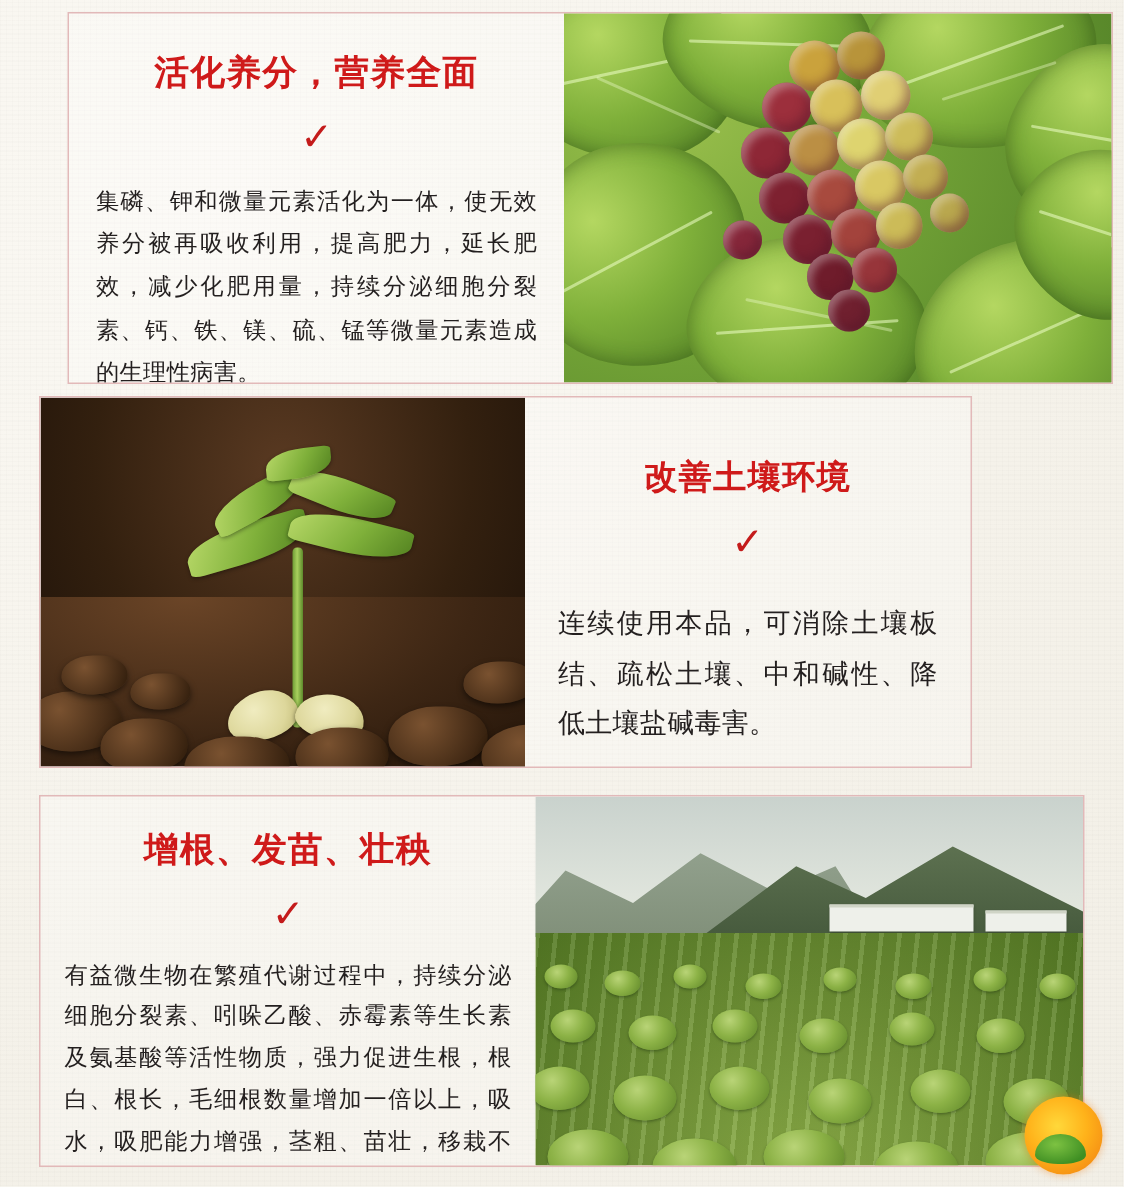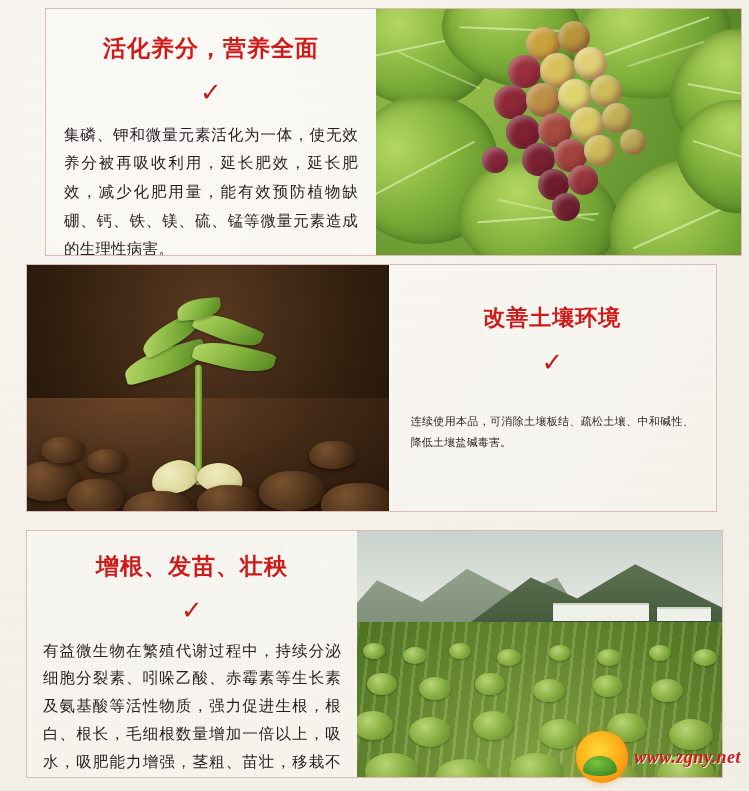--- a/index.html
+++ b/index.html
@@ -35,21 +35,21 @@
   .block {
     position: absolute;
     border: 1px solid #e2b9b9;
     box-sizing: border-box;
     background: rgba(255,255,255,0.25);
     display: flex;
     overflow: hidden;
   }
 
   .block-1 { left: 26px;  top: 8px;   width: 697px; height: 248px; margin-left: 19px; }
-  .block-2 { left: 26px;  top: 264px; width: 691px; height: 248px; }
+  .block-2 { left: 26px;  top: 264px; width: 622px; height: 248px; }
   .block-3 { left: 26px;  top: 530px; width: 697px; height: 248px; justify-content: flex-end; }
 
   .text-col {
     box-sizing: border-box;
     display: flex;
     flex-direction: column;
     justify-content: flex-start;
   }
   .img-col {
     box-sizing: border-box;
@@ -95,21 +95,21 @@
 
   .body-text {
     color: #231f1f;
     font-size: 15.5px;
     line-height: 1.85;
     margin: 14px 0 0 0;
     text-align: justify;
     letter-spacing: 0.2px;
   }
   .block-1 .body-text { margin-top: 16px; }
-  .block-2 .body-text { margin-top: 36px; font-size: 11px; }
+  .block-2 .body-text { margin-top: 24px; font-size: 18px; }
   .block-3 .body-text { margin-top: 14px; font-size: 15.5px; line-height: 1.8; }
 
   
   .photo { position: absolute; inset: 0; }
   .grapes-bg {
     background:
       radial-gradient(circle at 18% 20%, #9fc24f 0%, #79a93a 38%, #4e7d25 100%),
       linear-gradient(160deg, #8cb845, #3f6b1e);
   }
   .leaf {
@@ -257,21 +257,21 @@
 </style>
 </head>
 <body>
 
 <div class="page">
 
   <div class="block block-1">
     <div class="text-col">
       <div class="heading">活化养分，营养全面</div>
       <div class="check">✓</div>
-      <p class="body-text">集磷、钾和微量元素活化为一体，使无效养分被再吸收利用，延长肥效，延长肥效，减少化肥用量，能有效预防植物缺硼、钙、铁、镁、硫、锰等微量元素造成的生理性病害。</p>
+      <p class="body-text">集磷、钾和微量元素活化为一体，使无效养分被再吸收利用，提高肥力，延长肥效，减少化肥用量，持续分泌细胞分裂素、钙、铁、镁、硫、锰等微量元素造成的生理性病害。</p>
     </div>
     <div class="img-col">
       <div class="photo grapes-bg">
 
         <div class="leaf" style="left:-30px; top:-22px; width:150px; height:120px;"></div>
         <div class="leaf" style="left:66px; top:-34px; width:140px; height:110px; transform:rotate(14deg);"></div>
         <div class="leaf" style="left:196px; top:-30px; width:160px; height:120px; transform:rotate(-8deg);"></div>
         <div class="leaf" style="left:296px; top:20px; width:120px; height:130px; transform:rotate(22deg);"></div>
         <div class="leaf" style="left:-26px; top:86px; width:150px; height:150px; transform:rotate(-16deg);"></div>
         <div class="leaf" style="left:82px; top:150px; width:160px; height:120px; transform:rotate(8deg);"></div>
@@ -377,17 +377,16 @@
         <div class="cab" style="left:152px; top:222px; width:54px; height:36px;"></div>
         <div class="cab" style="left:226px; top:230px; width:56px; height:37px;"></div>
         <div class="cab" style="left:300px; top:224px; width:58px; height:38px;"></div>
       </div>
     </div>
   </div>
 
   <div class="watermark">
     <div class="wm-sun"></div>
     <div class="wm-text">
-      <span class="wm-sub">www.zgny.net</span>
     </div>
   </div>
 
 </div>
 
 </body></html>

